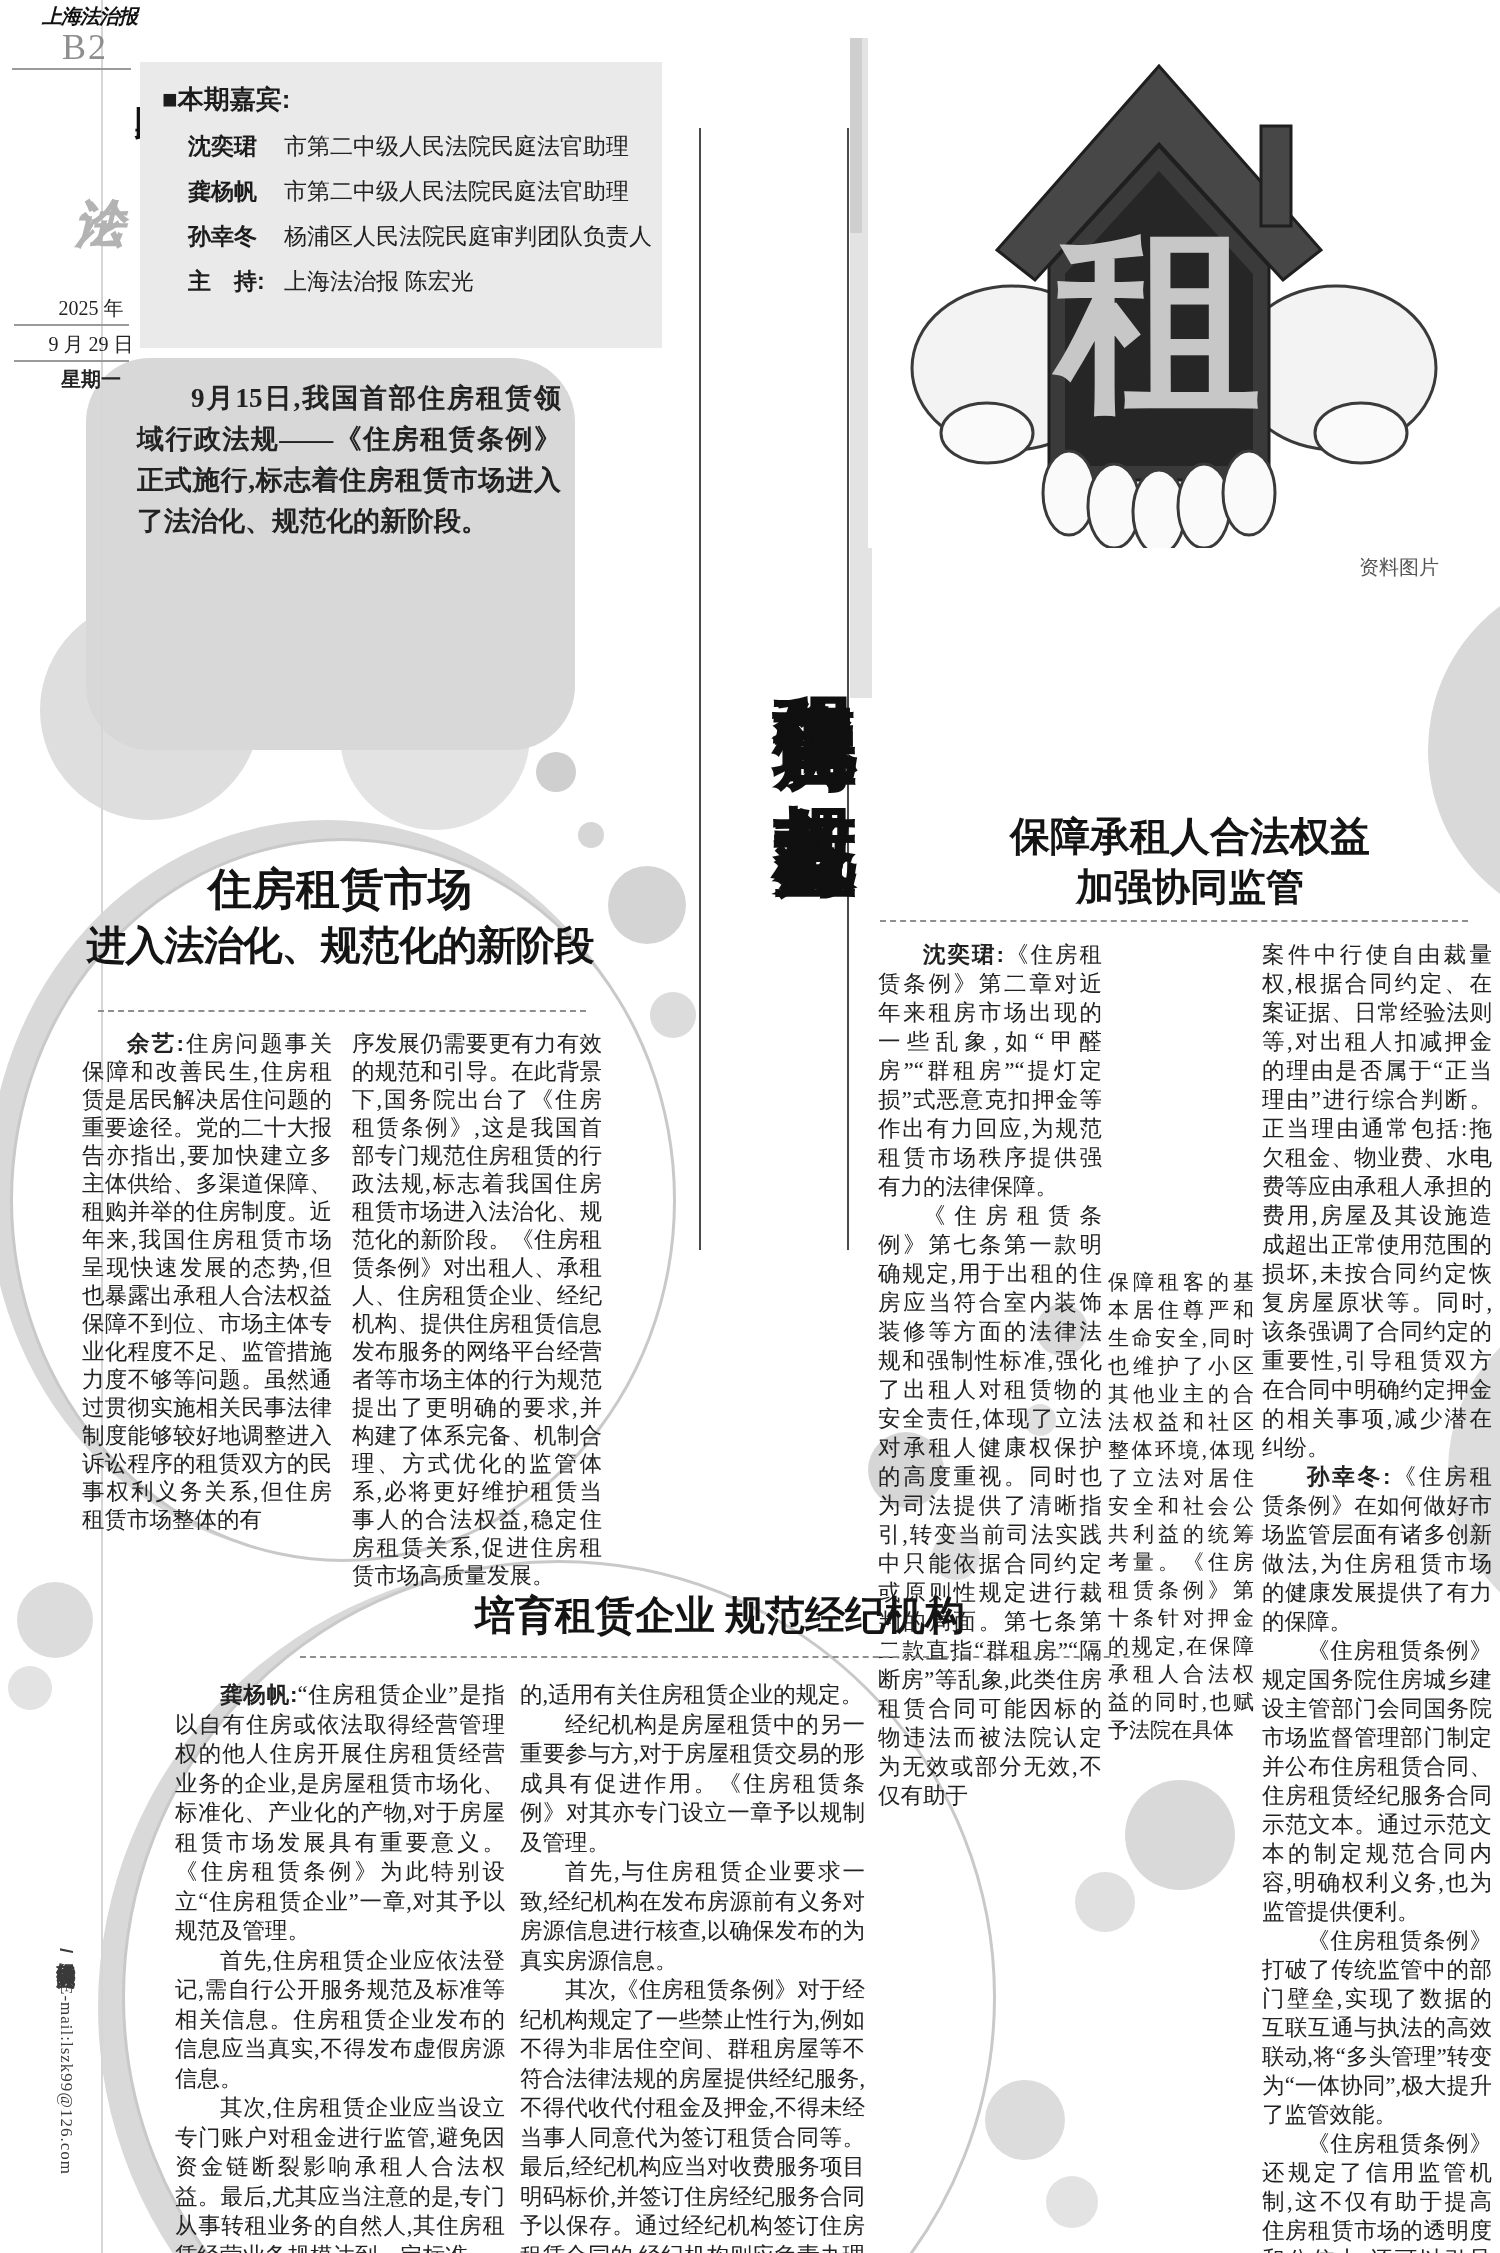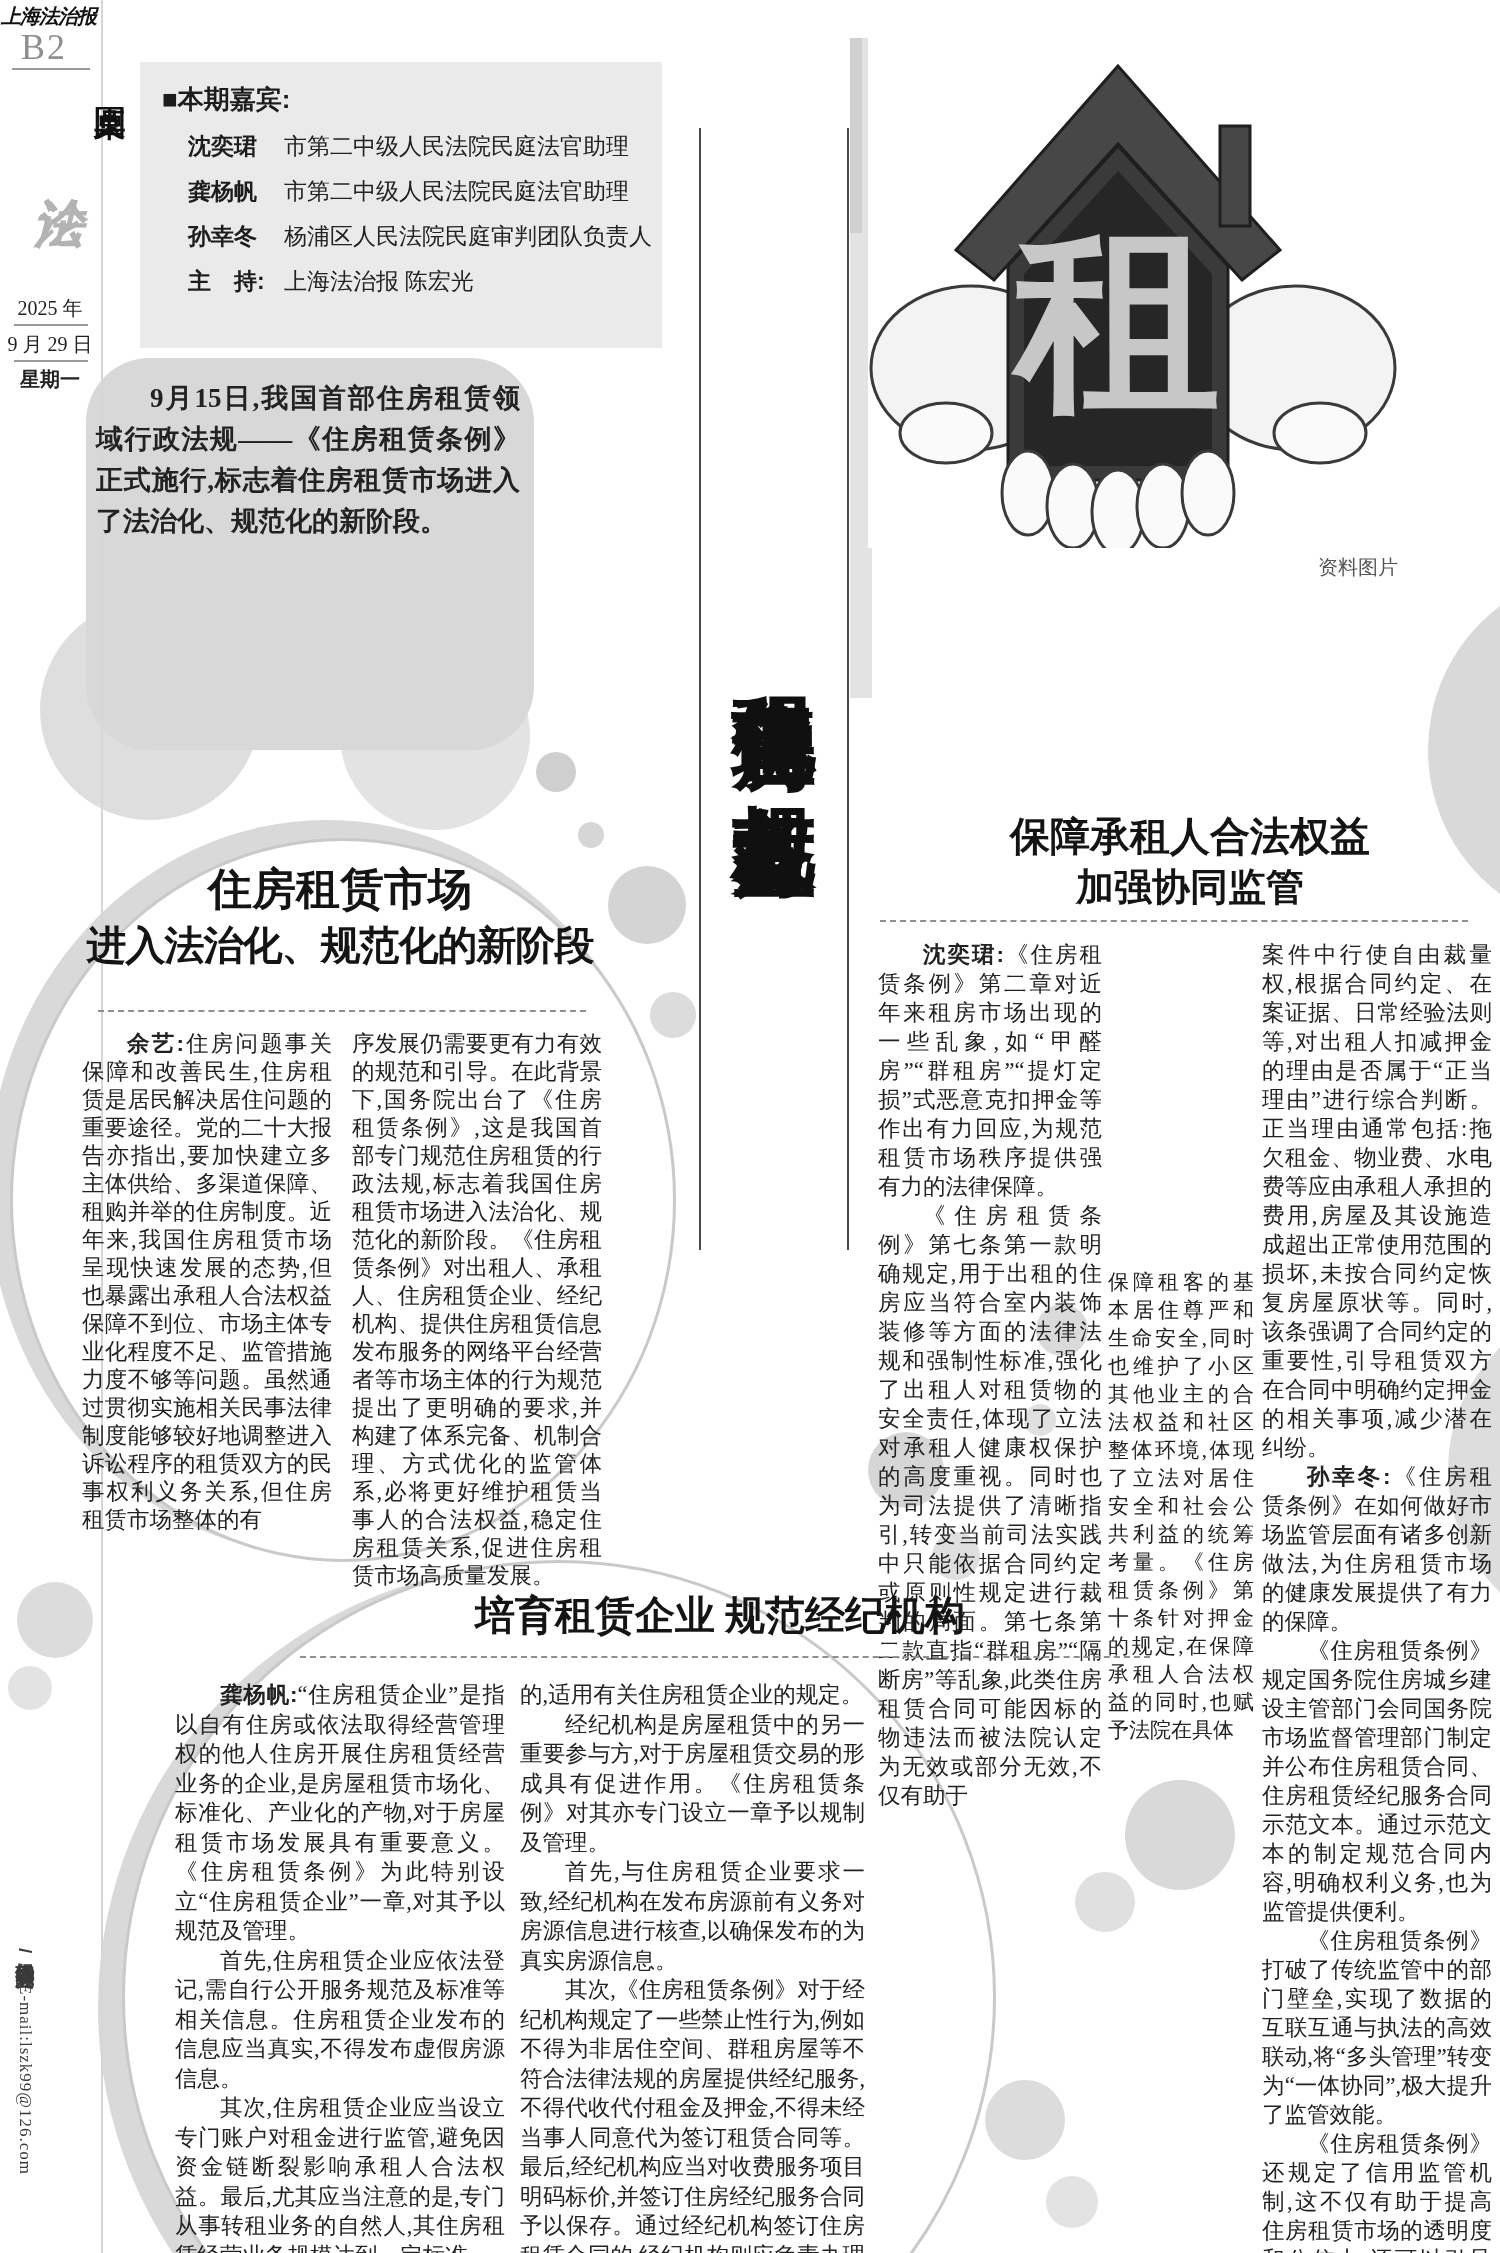--- a/index.html
+++ b/index.html
@@ -1,18 +1,18 @@
 <!DOCTYPE html>
 <html><head>
 <meta charset="utf-8">
 <style>
   html,body{margin:0;padding:0;background:#fff;}
   .page{position:relative;width:1500px;height:2253px;background:#ffffff;overflow:hidden;
         font-family:"Liberation Serif",serif;color:#1c1c1c;}
-  .abs{position:absolute;}
+  .abs{position:absolute;padding-left:41px;}
   .bubble{position:absolute;border-radius:50%;z-index:0;}
   .ringc{position:absolute;border-radius:50%;background:#fff;border:3px solid #c9c9c9;z-index:1;}
   .txt{z-index:2;}
   .dashed{position:absolute;border-top:2px dashed #8f8f8f;z-index:2;}
   .vrule{position:absolute;width:2px;background:#4a4a4a;z-index:2;}
   .side-rule{position:absolute;width:2px;background:#d6d6d6;z-index:1;}
 
   
   .masthead{left:1px;top:3px;width:100px;font-weight:bold;font-style:italic;font-size:20px;
             letter-spacing:-1px;white-space:nowrap;color:#111;}

